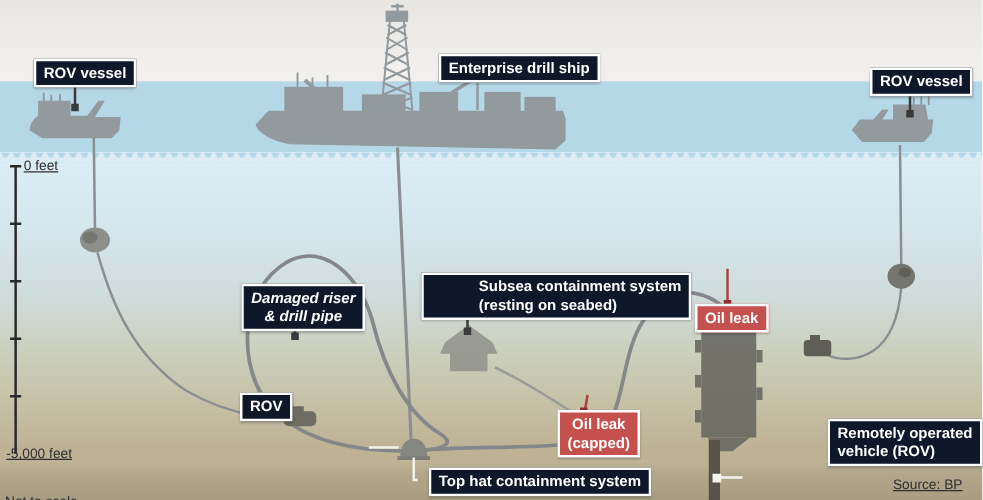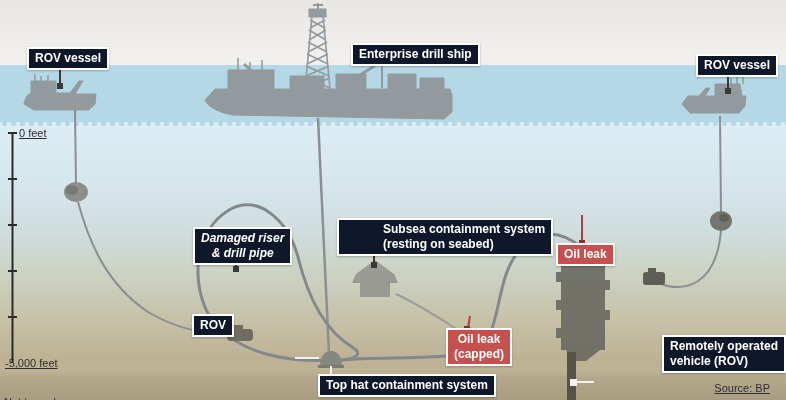--- a/index.html
+++ b/index.html
@@ -182,21 +182,21 @@
 
   <div class="lbl red" style="left:556px;top:195px;">Oil leak</div>
 
   <div class="lbl" style="left:662px;top:289px;margin-top:46px;">
     <span>Remotely operated</span><br>
     <span>vehicle (ROV)</span>
   </div>
 
 
 
-  <div class="lbl" style="left:318px;top:374px;">Top hat containment system</div>
+  <div class="lbl" style="left:343px;top:374px;">Top hat containment system</div>
 
 
   <div class="plain" style="left:19px;top:126px;">0 feet</div>
 
   <div class="plain" style="left:5px;top:356px;">-5,000 feet</div>
 
   <div class="plain" style="left:4px;top:395px;">Not to scale</div>
 
   <div class="plain" style="right:16px;top:381px;">Source: BP</div>
 

